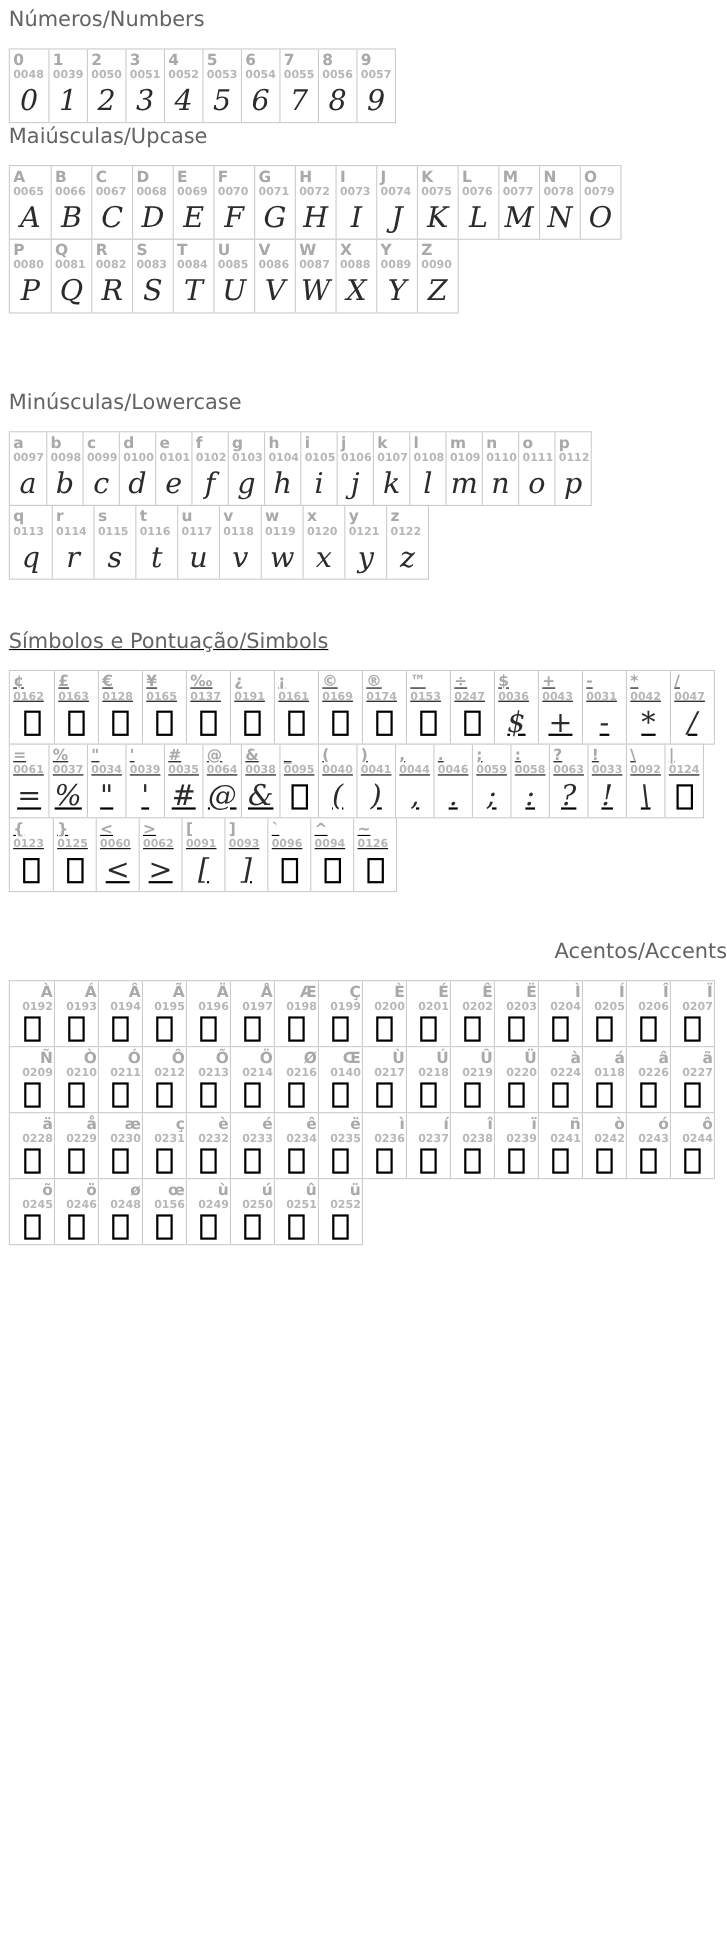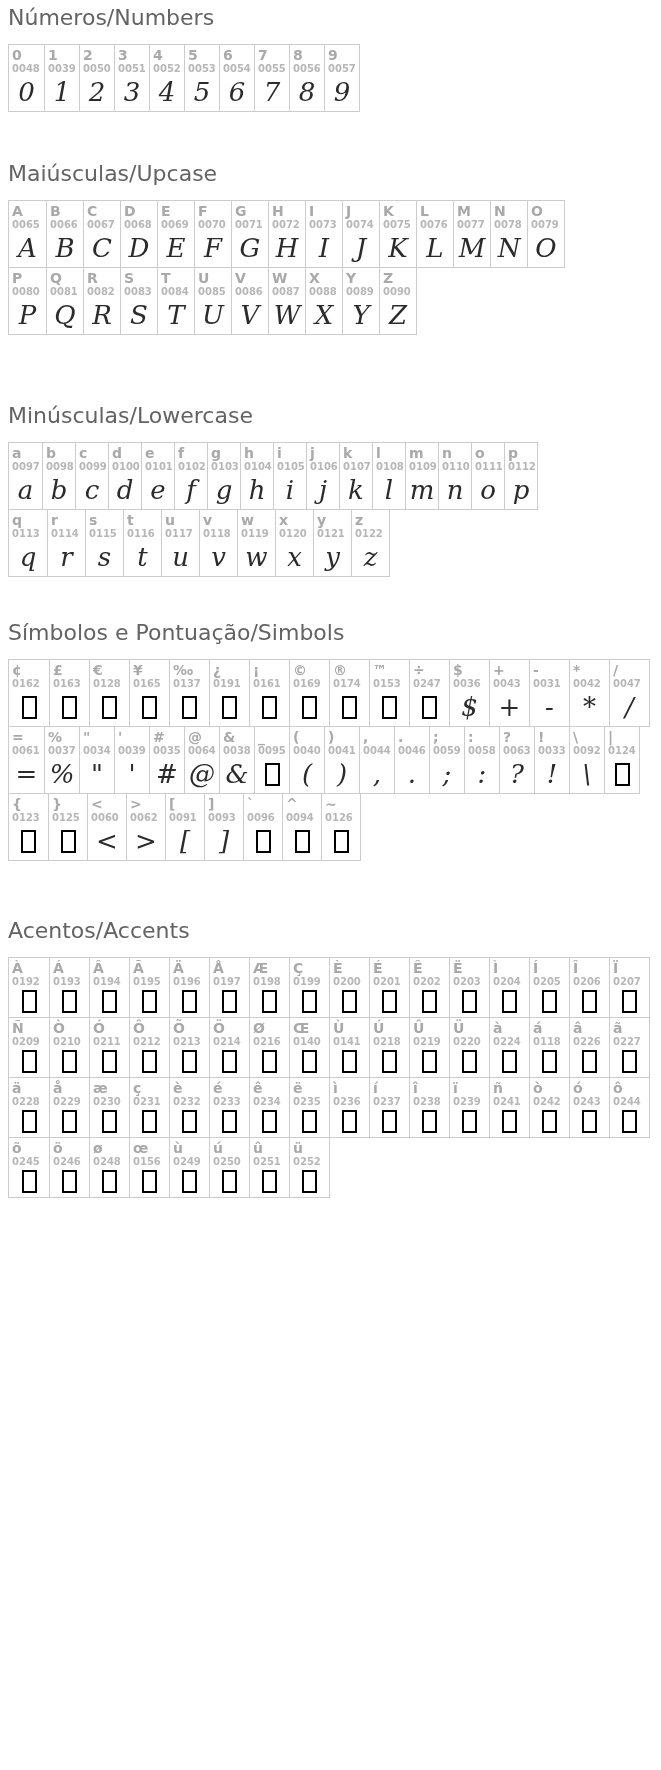--- a/index.html
+++ b/index.html
@@ -1,22 +1,22 @@
 <!DOCTYPE html>
 <html><head>
 <meta charset="utf-8">
 <style>
   html,body{margin:0;padding:0;background:#ffffff;}
   body{width:661px;font-family:"DejaVu Sans",sans-serif;}
   .wrap{padding:6px 0 20px 8px;}
-  .sec-title{font-size:22px;font-weight:normal;color:#636363;margin:0 0 14px 0;line-height:24px;}
-  .s-uppercase{margin-top:50px;}
+  .sec-title{font-size:19px;font-weight:normal;color:#636363;margin:0 0 14px 0;line-height:24px;}
+  .s-uppercase{}
   .s-lowercase{margin-top:69px;}
-  .s-symbols{margin-top:44px;}
-  .s-accents{margin-top:58px;}
+  .s-symbols{margin-top:44px;text-decoration:underline;}
+  .s-accents{margin-top:42px;text-align:right;}
   .rows{width:max-content;}
   .row{display:flex;border:1px solid #cccccc;background:#ffffff;width:max-content;}
   .row + .row{margin-top:-1px;}
   .cell{box-sizing:border-box;display:flex;flex-direction:column;}
   .cell + .cell{border-left:1px solid #cccccc;}
   .cell-head{padding:2px 1px 0 3px;min-height:30px;}
   .ch{display:block;font-size:14px;font-weight:bold;color:#a9a9a9;line-height:16px;}
   .code{display:block;font-size:10px;font-weight:bold;color:#b7b7b7;line-height:12px;}
   .glyph-area{flex:1;display:flex;align-items:center;justify-content:center;height:80px;padding-bottom:4px;}
   .hand{font-family:"DejaVu Serif",cursive;font-style:italic;font-weight:normal;font-size:26px;color:#2b2b2b;}
@@ -1240,21 +1240,21 @@
               <span class="ch">Œ</span>
               <span class="code">0140</span>
             </div>
             <div class="glyph-area">
               <span class="tofu"></span>
             </div>
           </div>
           <div class="cell">
             <div class="cell-head">
               <span class="ch">Ù</span>
-              <span class="code">0141</span>
+              <span class="code">0217</span>
             </div>
             <div class="glyph-area">
               <span class="tofu"></span>
             </div>
           </div>
           <div class="cell">
             <div class="cell-head">
               <span class="ch">Ú</span>
               <span class="code">0218</span>
             </div>

